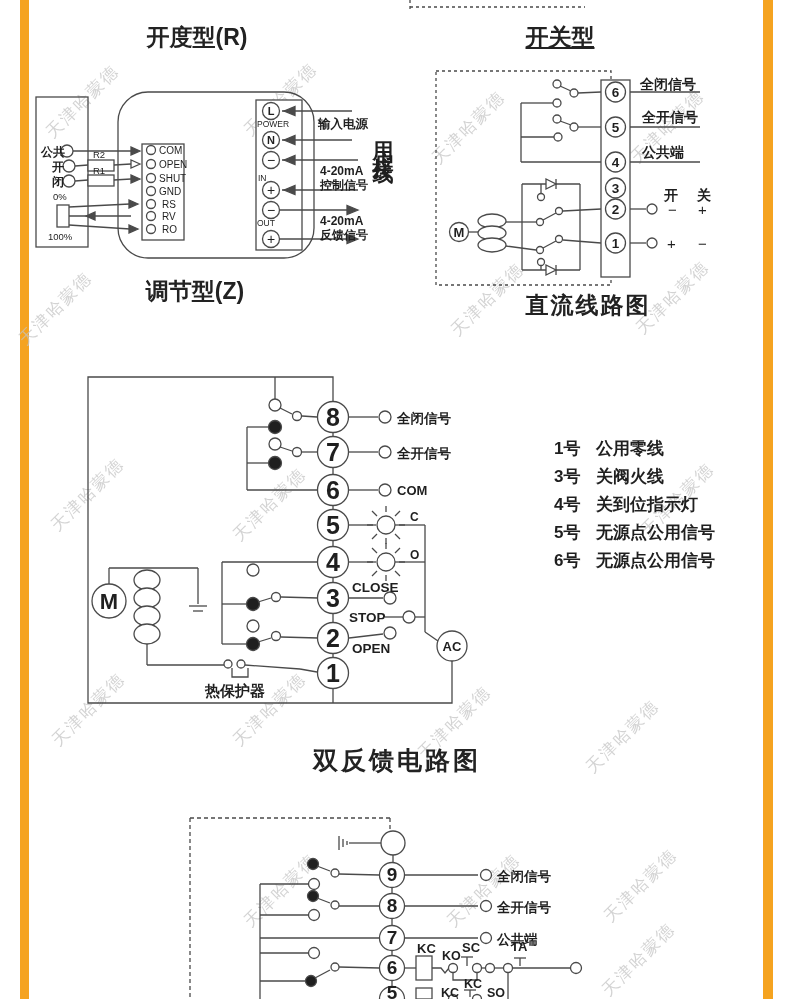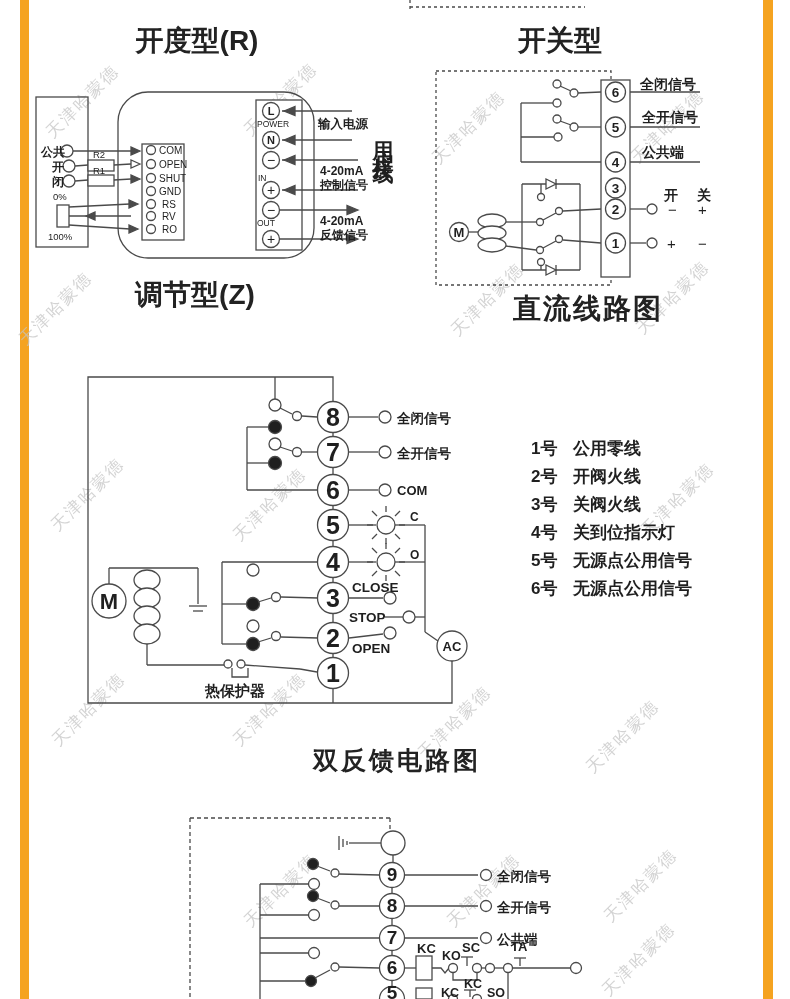--- a/index.html
+++ b/index.html
@@ -1,27 +1,27 @@
 <!DOCTYPE html>
 <html><head>
 <meta charset="utf-8">
 <style>
   html,body{margin:0;padding:0;background:#fff;}
   body{width:790px;height:999px;position:relative;overflow:hidden;
        font-family:"Liberation Sans","DejaVu Sans",sans-serif;color:#2e2e2e;}
   .edge{position:absolute;top:0;height:999px;}
   .title{position:absolute;transform:translateX(-50%);font-weight:700;white-space:nowrap;color:#222;}
-  .t-big{font-size:28px;}
+  .t-big{font-size:23px;}
   .t-cap{font-size:25px;letter-spacing:3px;text-align:center;}
   .watermark{position:absolute;transform:rotate(-45deg);transform-origin:center;
              color:#c3c3c3;opacity:.72;font-size:17px;letter-spacing:2px;white-space:nowrap;
              pointer-events:none;font-weight:400;}
   .legend{position:absolute;left:531px;top:437px;}
   .legend-row{height:28px;font-size:17px;font-weight:700;color:#1f1f1f;white-space:nowrap;}
-  .legend-num{display:inline-block;width:42px;}
+  .legend-num{display:inline-block;width:42px;margin-left:23px;}
   .vtext{position:absolute;left:369px;top:125px;writing-mode:vertical-rl;
          font-size:21px;font-weight:700;letter-spacing:7px;color:#1f1f1f;}
   svg{position:absolute;left:0;top:0;}
   svg text{font-family:"Liberation Sans","DejaVu Sans",sans-serif;fill:#1f1f1f;}
 </style>
 </head>
 <body>
 
 <div class="edge" style="left:20px;width:9px;background:#F5A320;"></div>
 <div class="edge" style="left:763px;width:10px;background:#F5A320;"></div>
@@ -443,27 +443,26 @@
     <text x="442" y="960" font-size="12.5" font-weight="600">KO</text>
     <text x="462" y="952" font-size="13" font-weight="600">SC</text>
     <text x="511" y="951" font-size="13" font-weight="600">TA</text>
     <text x="441" y="997" font-size="12.5" font-weight="600">KC</text>
     <text x="464" y="988" font-size="12.5" font-weight="600">KC</text>
     <text x="487" y="997" font-size="12.5" font-weight="600">SO</text>
   </g>
 </svg>
 
 <div class="title t-big" style="left:197px;top:22px;">开度型(R)</div>
-<div class="title t-big" style="left:560px;top:22px;">开关型</div>
+<div class="title t-big" style="left:560px;top:22px;text-decoration:underline;">开关型</div>
 <div class="title t-big" style="left:195px;top:276px;">调节型(Z)</div>
 <div class="title t-big" style="left:588px;top:290px;letter-spacing:2px;font-family:Liberation Mono, monospace;">直流线路图</div>
 <div class="title t-cap" style="left:397px;top:744px;">双反馈电路图</div>
 
 <div class="vtext">用户接线</div>
 
 <div class="legend">
   <div class="legend-row"><span class="legend-num">1号</span><span>公用零线</span></div>
-  <div class="legend-row"><span class="legend-num">2号</span><span>开阀火线</span></div>
   <div class="legend-row"><span class="legend-num">3号</span><span>关阀火线</span></div>
   <div class="legend-row"><span class="legend-num">4号</span><span>关到位指示灯</span></div>
   <div class="legend-row"><span class="legend-num">5号</span><span>无源点公用信号</span></div>
   <div class="legend-row"><span class="legend-num">6号</span><span>无源点公用信号</span></div>
 </div>
 
 </body></html>

